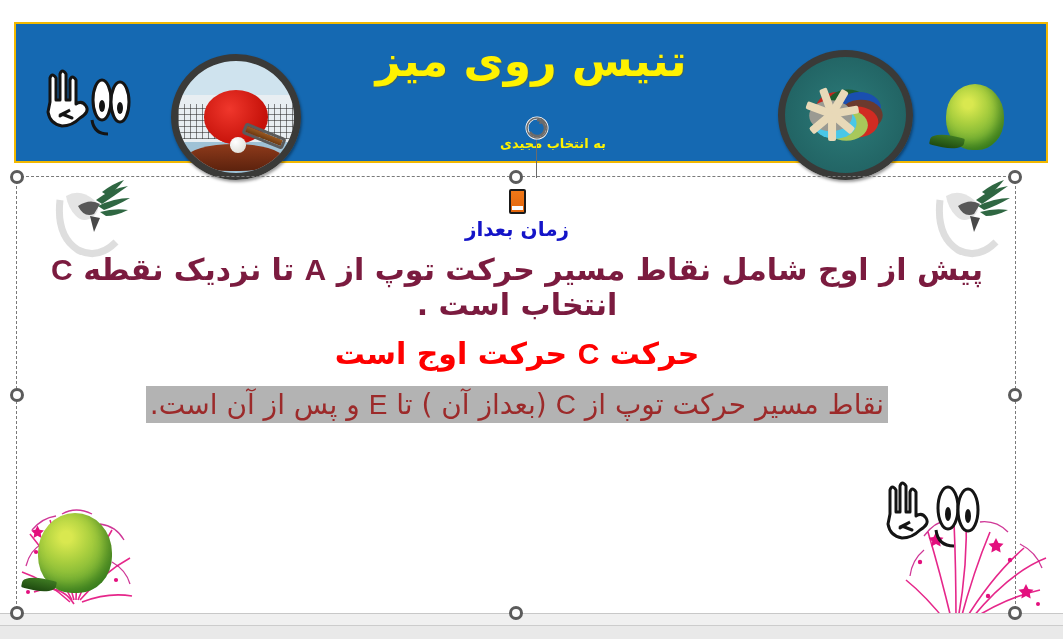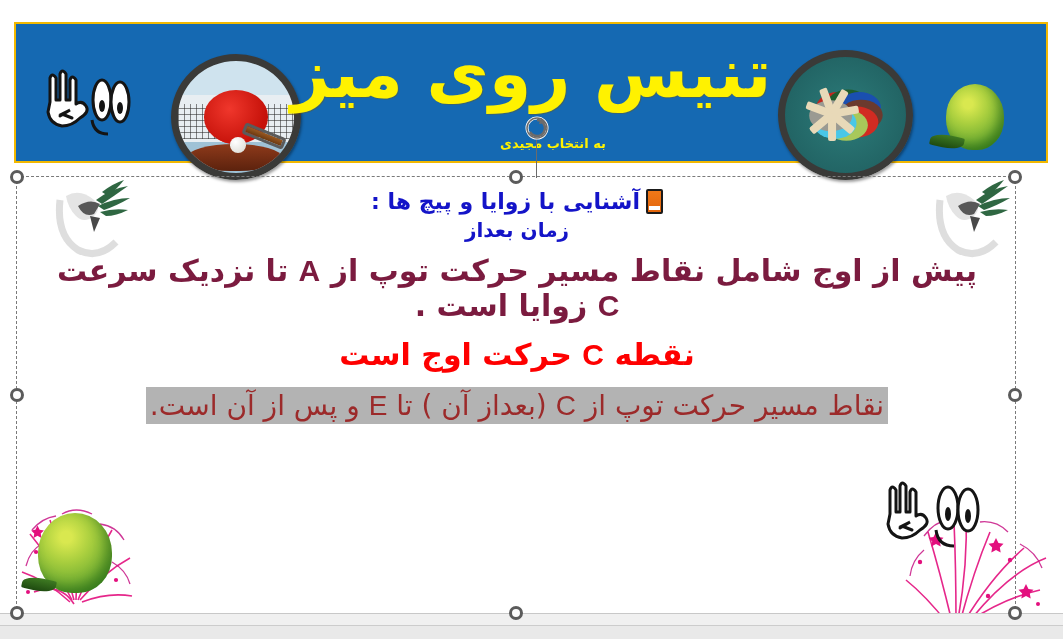--- a/index.html
+++ b/index.html
@@ -34,21 +34,21 @@
     background: #1569B2;
     border: 2px solid #F2B800;
     box-sizing: border-box;
   }
   #banner-title {
     position: absolute;
     left: 0; right: 0;
     top: 14px;
     text-align: center;
     color: #FFF200;
-    font-size: 68px;
+    font-size: 44px;
     font-weight: bold;
     font-family: "DejaVu Sans", sans-serif;
     letter-spacing: -1px;
     line-height: 1.05;
     text-shadow: 1px 1px 0 rgba(120,90,0,.35);
     direction: rtl;
   }
   #banner-subtitle {
     position: absolute;
     left: 0; right: 0;
@@ -388,31 +388,30 @@
     <div class="handle h-ml"></div>
     <div class="handle h-mr"></div>
     <div class="handle h-bl"></div>
     <div class="handle h-bm"></div>
     <div class="handle h-br"></div>
 
     <div id="body-text">
 
       <div class="head-1 line">
         <span class="book-icon"></span>
-        <span>آشنایی با زوایا و پیچ ها :</span>
       </div>
 
       <div class="head-2 line">زمان بعداز</div>
 
       <div class="para-dark line">
-        <span>پیش از اوج شامل نقاط مسیر حرکت توپ از </span><span class="latin">A</span><span> تا نزدیک سرعت </span><span class="latin">C</span><span> زوایا است .</span>
+        <span>پیش از اوج شامل نقاط مسیر حرکت توپ از </span><span class="latin">A</span><span> تا نزدیک نقطه </span><span class="latin">C</span><span> انتخاب است .</span>
       </div>
 
       <div class="para-red line">
-        <span>نقطه  </span><span class="latin">C</span><span> حرکت اوج است</span>
+        <span>حرکت  </span><span class="latin">C</span><span> حرکت اوج است</span>
       </div>
 
 
       <div class="hl-wrap line">
         <span class="hl"><span>نقاط مسیر حرکت توپ از </span><span class="latin">C</span><span> (بعداز آن ) تا </span><span class="latin">E</span><span> و پس از آن است.</span></span>
       </div>
 
     </div>
   </div>
 

